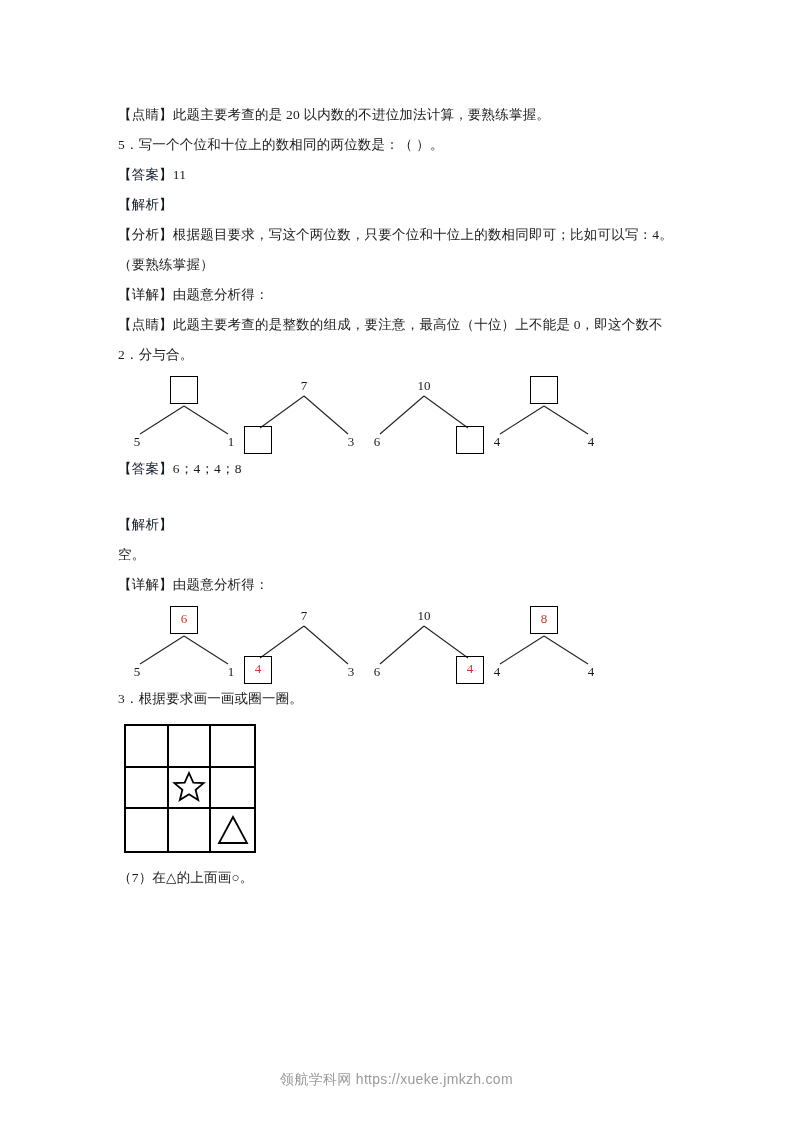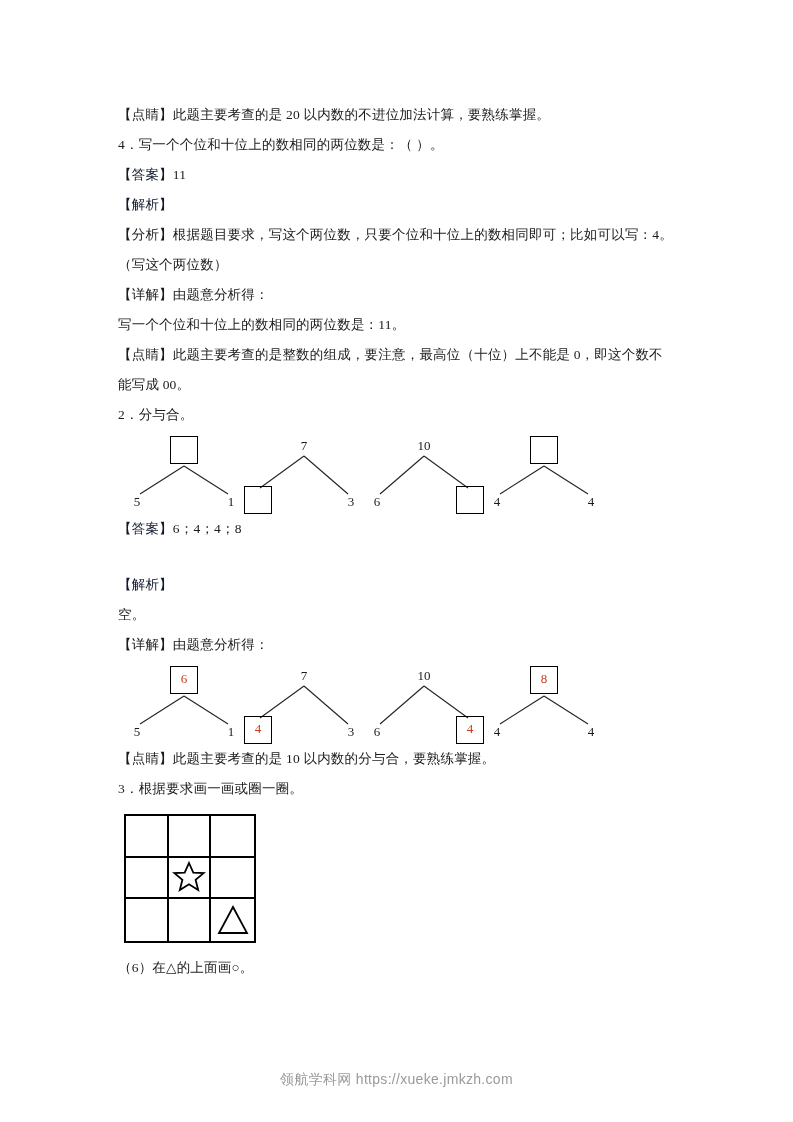--- a/index.html
+++ b/index.html
@@ -129,36 +129,34 @@
 </style>
 </head>
 <body>
 
 <div class="page">
 
   <div class="content">
 
     <div class="line">【点睛】此题主要考查的是 20 以内数的不进位加法计算，要熟练掌握。</div>
 
-    <div class="line">4．写一个个位和十位上的数相同的两位数是：（        ）。</div>
+    <div class="line">5．写一个个位和十位上的数相同的两位数是：（        ）。</div>
 
     <div class="line">
       <span class="tag-blue">【答案】</span><span>11</span>
     </div>
 
     <div class="line">
       <span class="tag-blue">【解析】</span>
     </div>
 
     <div class="line">【分析】根据题目要求，写这个两位数，只要个位和十位上的数相同即可；比如可以写：4。</div>
-    <div class="line">（写这个两位数）</div>
+    <div class="line">（要熟练掌握）</div>
     <div class="line">【详解】由题意分析得：</div>
-    <div class="line">写一个个位和十位上的数相同的两位数是：11。</div>
     <div class="line">【点睛】此题主要考查的是整数的组成，要注意，最高位（十位）上不能是 0，即这个数不</div>
-    <div class="line">能写成 00。</div>
 
     <div class="line">2．分与合。</div>
 
     <div class="tree-row">
       <div class="tree" style="left:6px;">
         <svg width="120" height="78">
             <line x1="60" y1="30" x2="16" y2="58" stroke="#222" stroke-width="1.1"></line>
             <line x1="60" y1="30" x2="104" y2="58" stroke="#222" stroke-width="1.1"></line>
           </svg>
         <div class="node-top boxed"></div>
@@ -239,21 +237,20 @@
         <svg width="120" height="78">
             <line x1="60" y1="30" x2="16" y2="58" stroke="#222" stroke-width="1.1"></line>
             <line x1="60" y1="30" x2="104" y2="58" stroke="#222" stroke-width="1.1"></line>
           </svg>
         <div class="node-top boxed ans-red">8</div>
         <div class="leaf left plain">4</div>
         <div class="leaf right plain">4</div>
       </div>
     </div>
 
-    <div class="line">【点睛】此题主要考查的是 10 以内数的分与合，要熟练掌握。</div>
 
     <div class="line">3．根据要求画一画或圈一圈。</div>
 
     <div class="grid-wrap">
       <div class="grid3">
         <div class="cell"></div>
         <div class="cell"></div>
         <div class="cell"></div>
         <div class="cell"></div>
         <div class="cell">
@@ -266,19 +263,19 @@
         <div class="cell"></div>
         <div class="cell">
           <svg width="34" height="32" viewBox="0 0 34 32">
             <polygon points="17,3 31,29 3,29" fill="none" stroke="#000" stroke-width="1.8" stroke-linejoin="miter"></polygon>
           </svg>
         </div>
       </div>
     </div>
 
     <div class="spacer-sm"></div>
-    <div class="line">（6）在△的上面画○。</div>
+    <div class="line">（7）在△的上面画○。</div>
 
   </div>
 
   <div class="footer">领航学科网 https://xueke.jmkzh.com</div>
 
 </div>
 
 </body></html>

